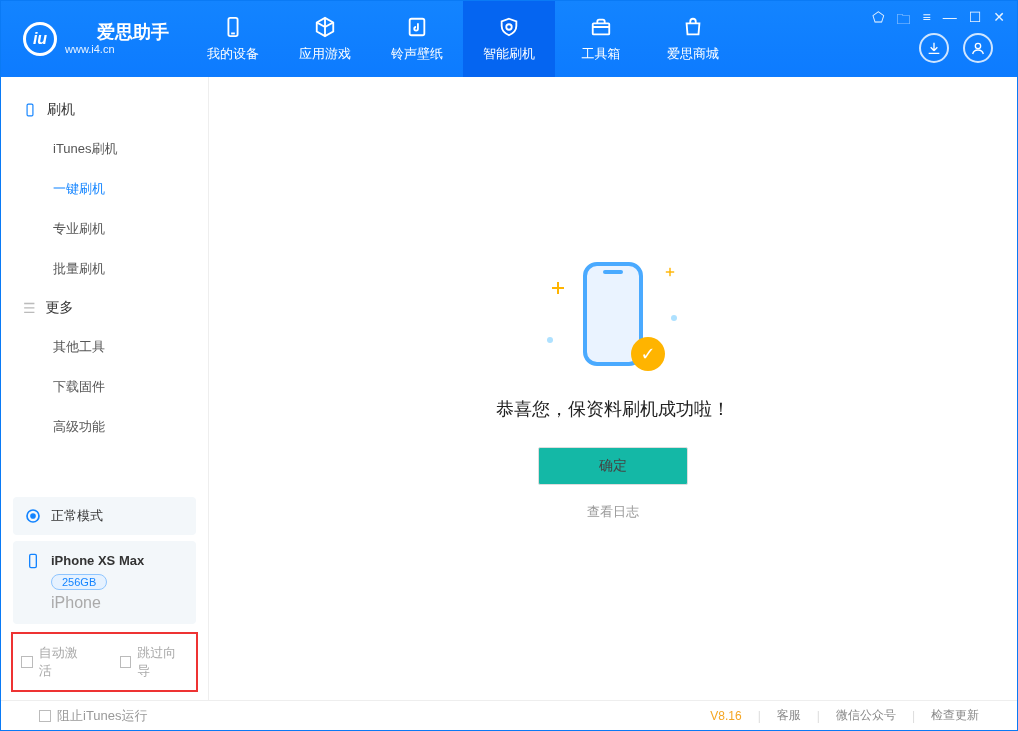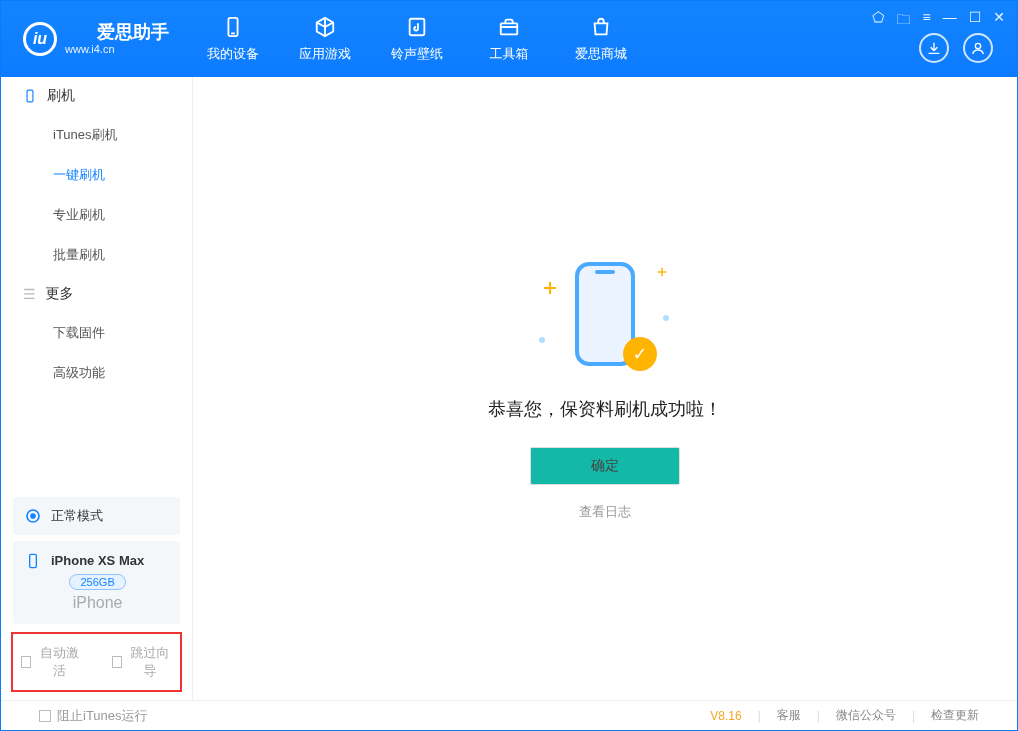--- a/index.html
+++ b/index.html
@@ -11,25 +11,25 @@
 .logo-url { font-size: 11px; opacity: .9; }
 .tabs { display: flex; height: 100%; }
 .tab { width: 92px; display: flex; flex-direction: column; align-items: center; justify-content: center; cursor: pointer; font-size: 13px; color: #fff; }
 .tab.active { background: #0565f1; }
 .tab-icon { width: 24px; height: 24px; margin-bottom: 6px; display:flex; align-items:center; justify-content:center; }
 .titlebar-controls { position: absolute; top: 8px; right: 12px; display: flex; gap: 12px; font-size: 14px; }
 .titlebar-controls span { cursor: pointer; opacity: .9; }
 .header-right { position: absolute; right: 24px; bottom: 14px; display:flex; gap:14px; }
 .circle-btn { width: 30px; height: 30px; border: 2px solid rgba(255,255,255,.8); border-radius: 50%; display:flex; align-items:center; justify-content:center; cursor:pointer; }
 .body { display: flex; height: calc(100% - 76px - 30px); }
-.sidebar { width: 192px; border-right: 1px solid #eee; display:flex; flex-direction:column; }
+.sidebar { width: 208px; border-right: 1px solid #eee; padding-top: 14px; display:flex; flex-direction:column; }
 .sb-section { padding: 10px 22px; font-size: 14px; color: #333; display:flex; align-items:center; gap:10px; }
 .sb-item { padding: 11px 22px 11px 52px; font-size: 13px; color: #555; cursor: pointer; }
 .sb-item.active { color: #1384ff; }
-.sb-bottom { margin-top: auto; text-align: center; }
+.sb-bottom { margin-top: auto; }
 .sb-card { margin: 6px 12px; background: #f3f7fa; border-radius: 4px; padding: 10px 12px; font-size: 13px; color:#333; display:flex; align-items:center; gap:10px; }
 .device-card { margin: 0 12px 8px 12px; background: #f3f7fa; border-radius: 4px; padding: 12px; }
 .device-name { font-size: 13px; font-weight: bold; color:#333; }
 .storage-pill { display:inline-block; font-size: 11px; color:#1384ff; border:1px solid #8ec5ff; background:#e6f2ff; border-radius:10px; padding:1px 10px; margin-top:6px; }
 .device-type { font-size: 16px; color:#aaa; margin-top:4px; }
 .red-box { border: 2px solid #e33; margin: 6px 10px 8px 10px; padding: 10px 8px; display:flex; gap:30px; align-items:center; }
 .chk { display:inline-flex; align-items:center; gap:6px; font-size:13px; color:#aaa; cursor:pointer; }
 .chk-box { width:12px; height:12px; border:1px solid #bbb; }
 .main { flex:1; display:flex; flex-direction:column; align-items:center; justify-content:center; }
 .phone-ill { position:relative; width:120px; height:120px; margin-bottom:20px; }
@@ -84,20 +84,29 @@
     </div>
     <div class="tab">
       <div class="tab-icon">
           <svg class="ic-svg" viewBox="0 0 24 24" fill="none" stroke="#fff" stroke-width="2">
             <rect x="4" y="3" width="16" height="18" rx="2"></rect>
             <path d="M13 8v6a2 2 0 11-2-2"></path>
           </svg>
         </div>
       <span>铃声壁纸</span>
     </div>
+    <div class="tab active">
+      <div class="tab-icon">
+          <svg class="ic-svg" viewBox="0 0 24 24" fill="none" stroke="#fff" stroke-width="2">
+            <path d="M12 3l8 3v5c0 5-3.5 8-8 10-4.5-2-8-5-8-10V6z"></path>
+            <path d="M9 12a3 3 0 106 0 3 3 0 00-6 0"></path>
+          </svg>
+        </div>
+      <span>智能刷机</span>
+    </div>
     <div class="tab">
       <div class="tab-icon">
           <svg class="ic-svg" viewBox="0 0 24 24" fill="none" stroke="#fff" stroke-width="2">
             <rect x="3" y="8" width="18" height="12" rx="1"></rect>
             <path d="M8 8V6a2 2 0 012-2h4a2 2 0 012 2v2M3 12h18"></path>
           </svg>
         </div>
       <span>工具箱</span>
     </div>
     <div class="tab">
@@ -142,20 +151,21 @@
       <span>刷机</span>
     </div>
     <div class="sb-item">iTunes刷机</div>
     <div class="sb-item active">一键刷机</div>
     <div class="sb-item">专业刷机</div>
     <div class="sb-item">批量刷机</div>
     <div class="sb-section">
       <span style="color:#bbb">☰</span>
       <span>更多</span>
     </div>
+    <div class="sb-item">其他工具</div>
     <div class="sb-item">下载固件</div>
     <div class="sb-item">高级功能</div>
 
     <div class="sb-bottom">
       <div class="sb-card">
         <svg width="16" height="16" viewBox="0 0 24 24" fill="none" stroke="#1384ff" stroke-width="2.5">
             <circle cx="12" cy="12" r="9"></circle>
             <circle cx="12" cy="12" r="3" fill="#1384ff"></circle>
           </svg>
         <span>正常模式</span>

